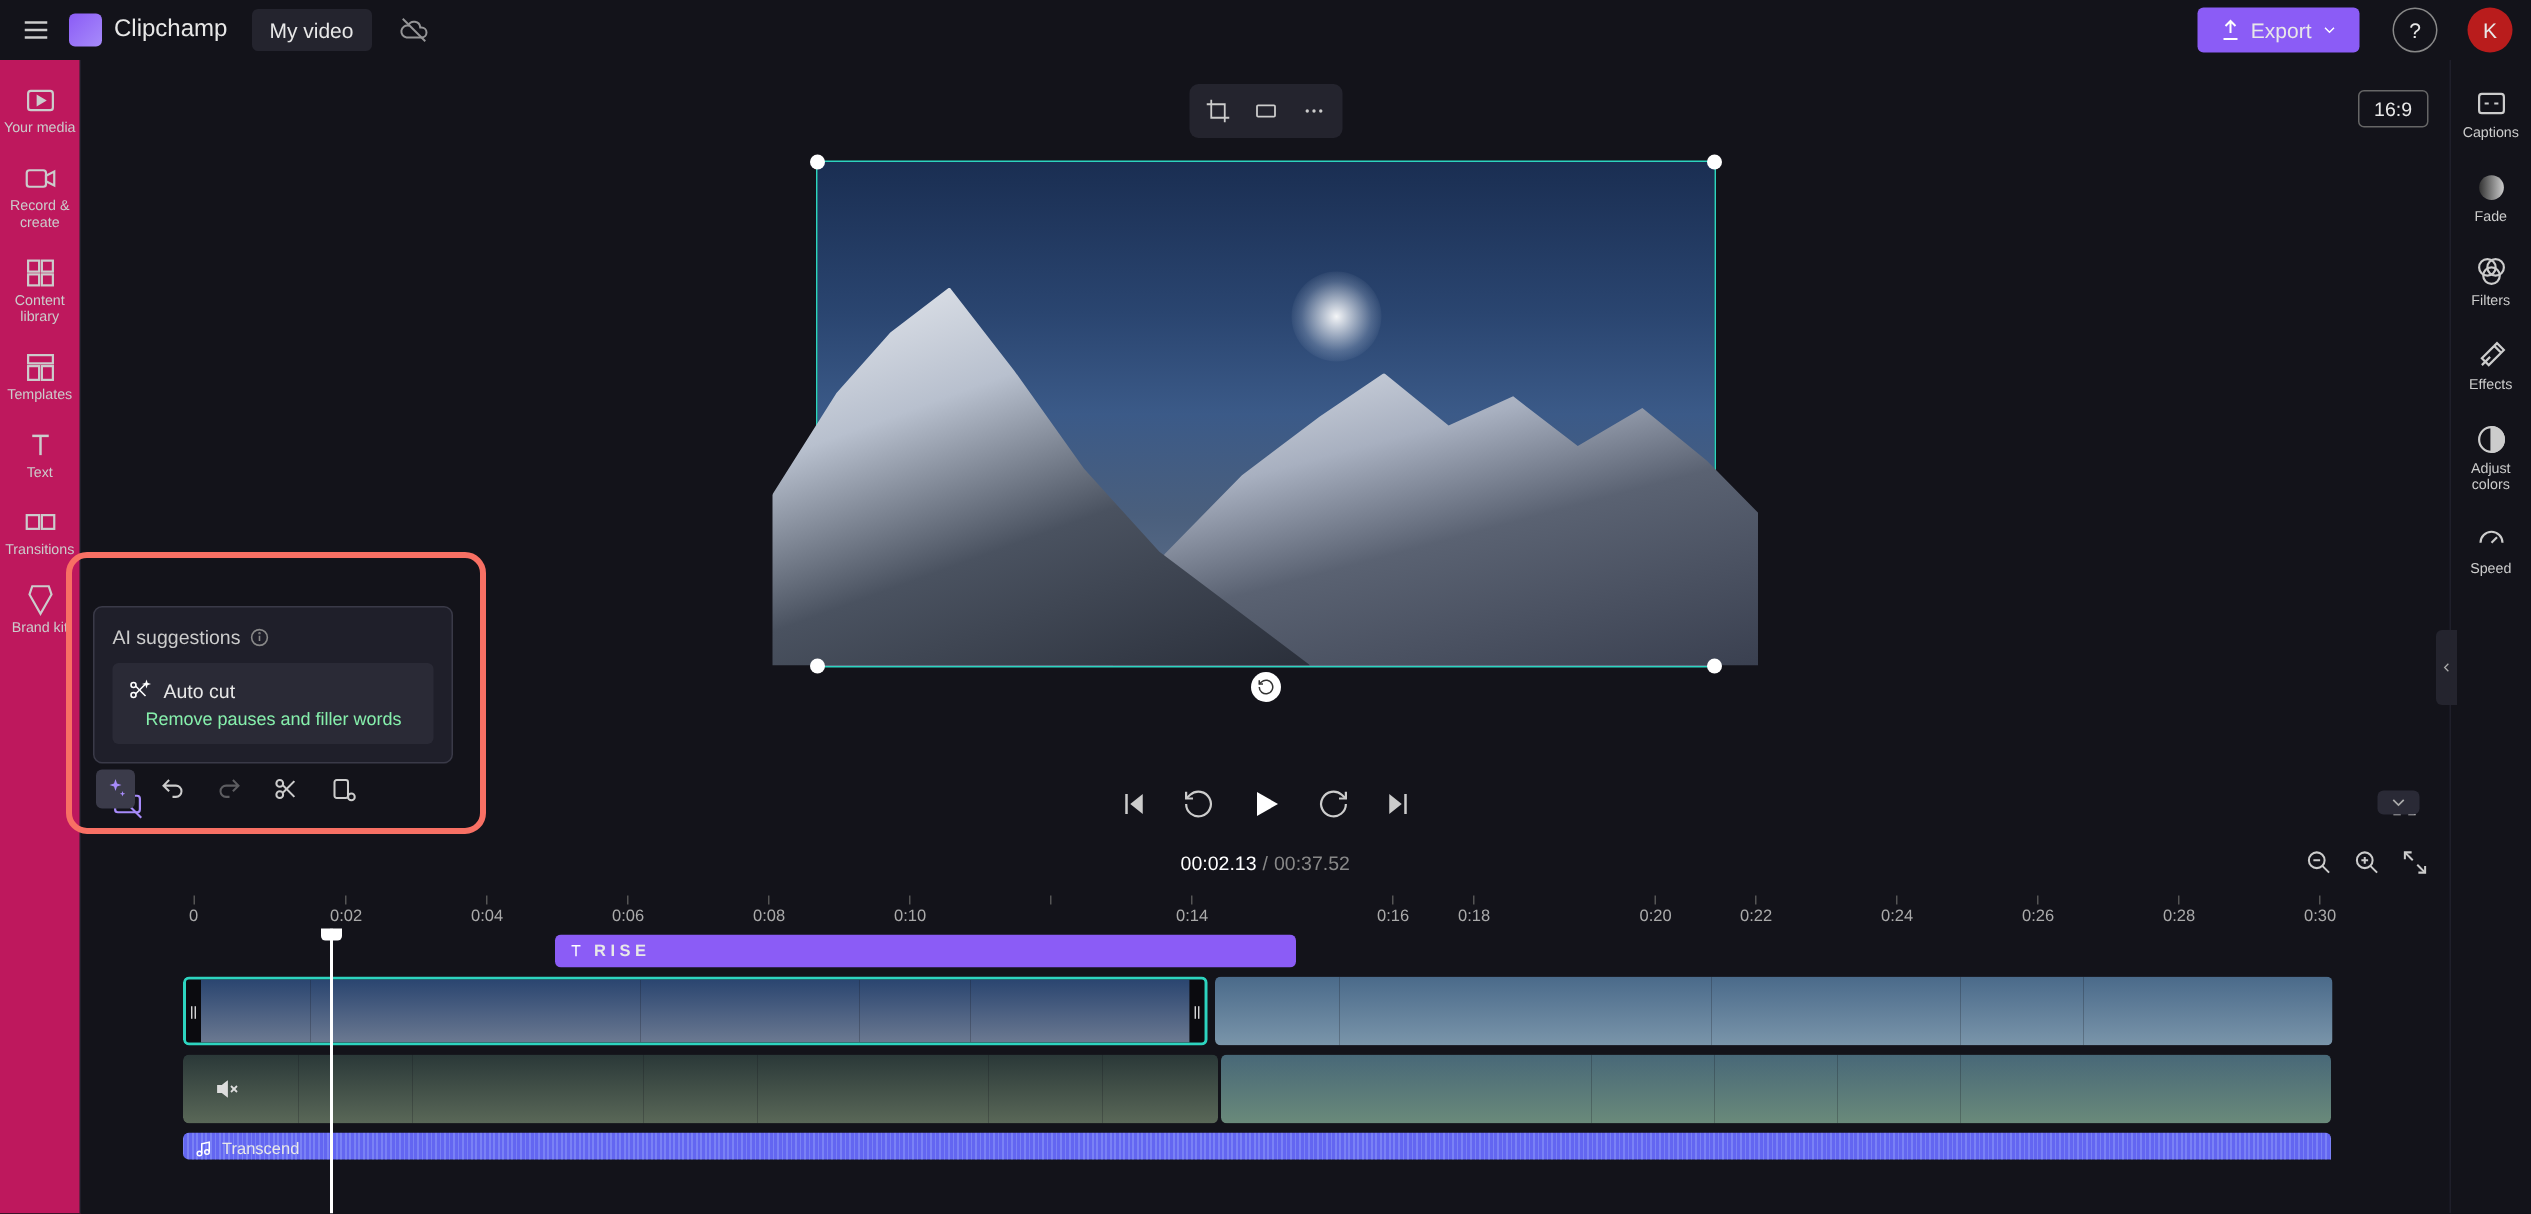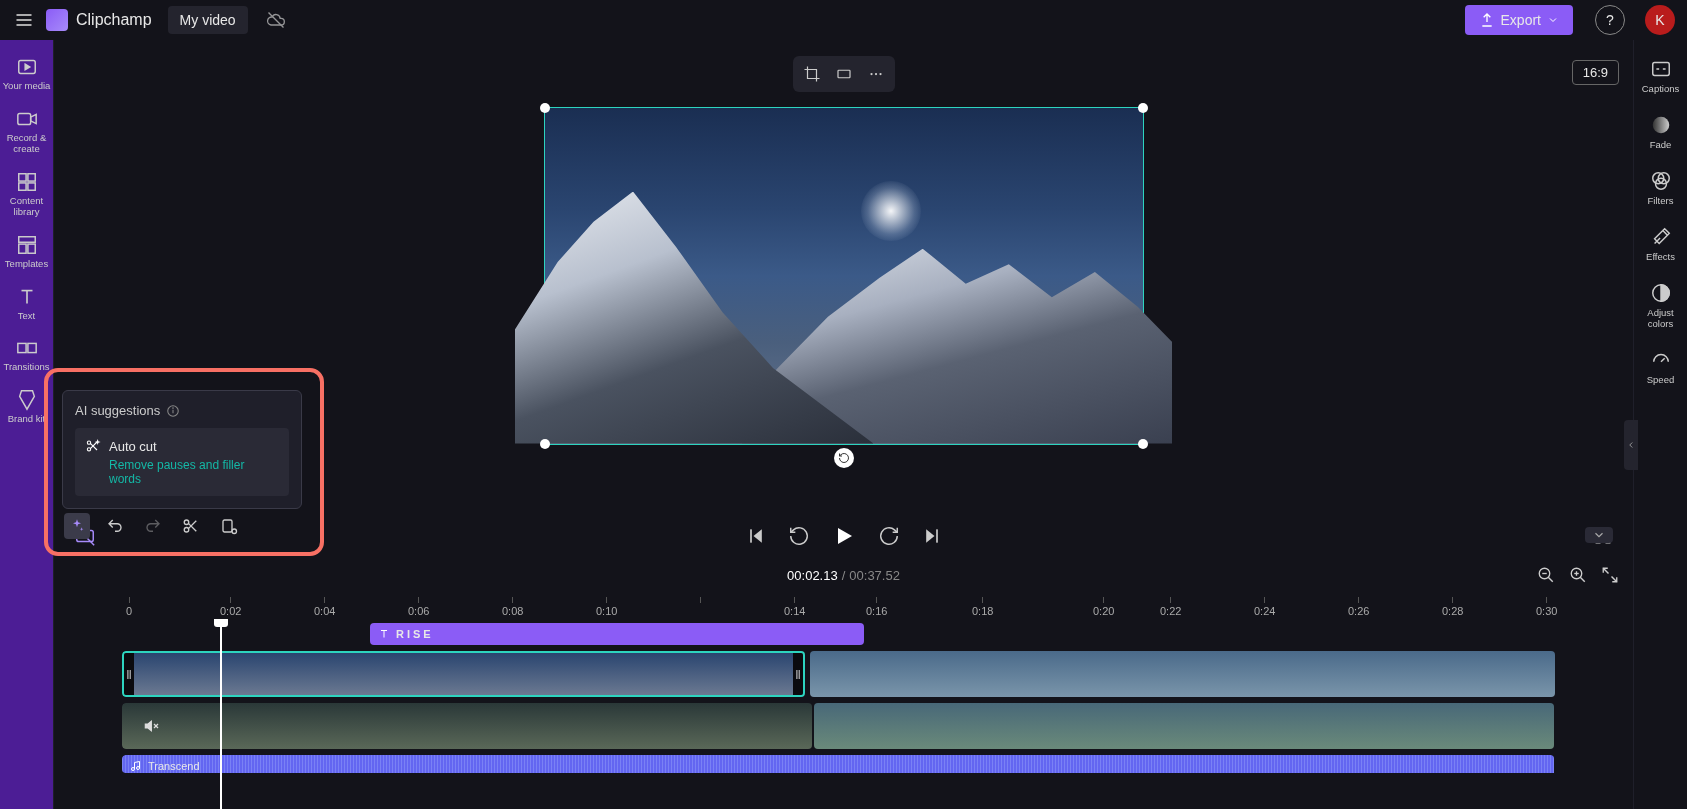--- a/index.html
+++ b/index.html
@@ -8,21 +8,21 @@
 .hamburger{width:24px;height:24px;display:flex;align-items:center;justify-content:center;cursor:pointer}
 .logo{display:flex;align-items:center;gap:8px}
 .logo-icon{width:22px;height:22px;background:linear-gradient(135deg,#8b5cf6,#a78bfa);border-radius:4px}
 .proj-name{background:#24242e;padding:6px 12px;border-radius:4px;font-size:14px;margin-left:6px}
 .cloud-off{margin-left:8px;opacity:.7}
 .spacer{flex:1}
 .export-btn{background:#8b5cf6;padding:7px 14px;border-radius:4px;display:flex;align-items:center;gap:6px;font-size:14px;font-weight:500;cursor:pointer}
 .help-btn{width:30px;height:30px;border:1.5px solid #888;border-radius:50%;display:flex;align-items:center;justify-content:center;font-size:14px;margin-left:12px;cursor:pointer}
 .avatar{width:30px;height:30px;border-radius:50%;background:#b91c1c;display:flex;align-items:center;justify-content:center;font-size:14px;font-weight:500;margin-left:10px;cursor:pointer}
 .body{display:flex;height:calc(100% - 40px)}
-.lsb{width:54px;background:#4c1d95;display:flex;flex-direction:column;align-items:center;padding-top:10px;gap:4px;border-right:1px solid #1f1f2a}
+.lsb{width:54px;background:#be185d;display:flex;flex-direction:column;align-items:center;padding-top:10px;gap:4px;border-right:1px solid #1f1f2a}
 .lsb-item{width:50px;display:flex;flex-direction:column;align-items:center;gap:3px;padding:6px 0;cursor:pointer;font-size:9.5px;text-align:center;color:#ccc;line-height:1.15}
 .lsb-item svg{width:22px;height:22px}
 .rsb{width:54px;background:#13131a;display:flex;flex-direction:column;align-items:center;padding-top:10px;gap:4px;border-left:1px solid #1f1f2a;position:relative}
 .rsb-item{width:50px;display:flex;flex-direction:column;align-items:center;gap:3px;padding:8px 0;cursor:pointer;font-size:9.5px;text-align:center;color:#ccc}
 .rsb-collapse{position:absolute;left:-10px;top:380px;width:14px;height:50px;background:#24242e;border-radius:4px 0 0 4px;display:flex;align-items:center;justify-content:center;cursor:pointer}
 .center{flex:1;display:flex;flex-direction:column}
 .stage{flex:1;position:relative;display:flex;align-items:center;justify-content:center;flex-direction:column}
 .preview-tools{position:absolute;top:16px;left:50%;transform:translateX(-50%);display:flex;gap:2px;background:#24242e;border-radius:6px;padding:4px}
 .pt-btn{width:30px;height:28px;display:flex;align-items:center;justify-content:center;cursor:pointer;border-radius:4px}
 .aspect-badge{position:absolute;top:20px;right:14px;border:1.5px solid #666;padding:4px 10px;border-radius:4px;font-size:13px;font-weight:500}
@@ -63,21 +63,21 @@
 .audio-clip{position:absolute;left:0;width:1432px;height:22px;background:#6366f1;border-radius:4px;display:flex;align-items:center;padding:0 8px;gap:6px;font-size:11px;overflow:hidden}
 .audio-wave{position:absolute;inset:0;opacity:.35;background:repeating-linear-gradient(90deg,#a5b4fc 0 1px,transparent 1px 3px)}
 .mute-ico{position:absolute;left:22px;top:50%;transform:translateY(-50%);z-index:5}
 .toolbar{position:absolute;left:56px;bottom:262px;display:flex;gap:12px;align-items:center;padding:8px;z-index:30}
 .tb-btn{width:26px;height:26px;display:flex;align-items:center;justify-content:center;cursor:pointer;border-radius:4px}
 .tb-btn.active{background:#3b3b4a}
 .ai-panel{position:absolute;left:62px;bottom:300px;width:240px;background:#1f1f2a;border:1px solid #3a3a48;border-radius:6px;padding:12px;z-index:30}
 .ai-head{display:flex;align-items:center;gap:6px;font-size:13px;color:#ccc;margin-bottom:10px}
 .ai-sug{background:#2a2a36;border-radius:4px;padding:10px;cursor:pointer}
 .ai-sug-t{font-size:13px;font-weight:500;display:flex;align-items:center;gap:8px}
-.ai-sug-d{font-size:12px;color:#14b8a6;margin-top:4px;margin-left:24px}
+.ai-sug-d{font-size:12px;color:#86efac;margin-top:4px;margin-left:12px}
 .hl-box{position:absolute;left:44px;top:368px;width:280px;height:188px;border:4px solid #f87064;border-radius:14px;z-index:40;pointer-events:none}
 .collapse-caret{position:absolute;right:20px;bottom:18px;width:28px;height:16px;background:#2a2a36;border-radius:4px;display:flex;align-items:center;justify-content:center;cursor:pointer}
 svg{display:block}
 </style>
 </head>
 <body>
 
 <div class="header">
   <div class="hamburger">
     <svg viewBox="0 0 24 24" width="20" height="20" stroke="#ccc" stroke-width="2">
@@ -312,21 +312,21 @@
           <span>0:10</span>
         </div>
         <div class="tick" style="left: 636px; gap: 28px;">
           <div class="tick-mark"></div>
           <span>0:12</span>
         </div>
         <div class="tick" style="left: 730px;">
           <div class="tick-mark"></div>
           <span>0:14</span>
         </div>
-        <div class="tick" style="left: 812px; justify-content: flex-end;">
+        <div class="tick" style="left: 864px; justify-content: flex-end;">
           <div class="tick-mark"></div>
           <span>0:16</span>
         </div>
         <div class="tick" style="left: 918px;">
           <div class="tick-mark"></div>
           <span>0:18</span>
         </div>
         <div class="tick" style="left: 1012px; margin-left: 27px;">
           <div class="tick-mark"></div>
           <span>0:20</span>

